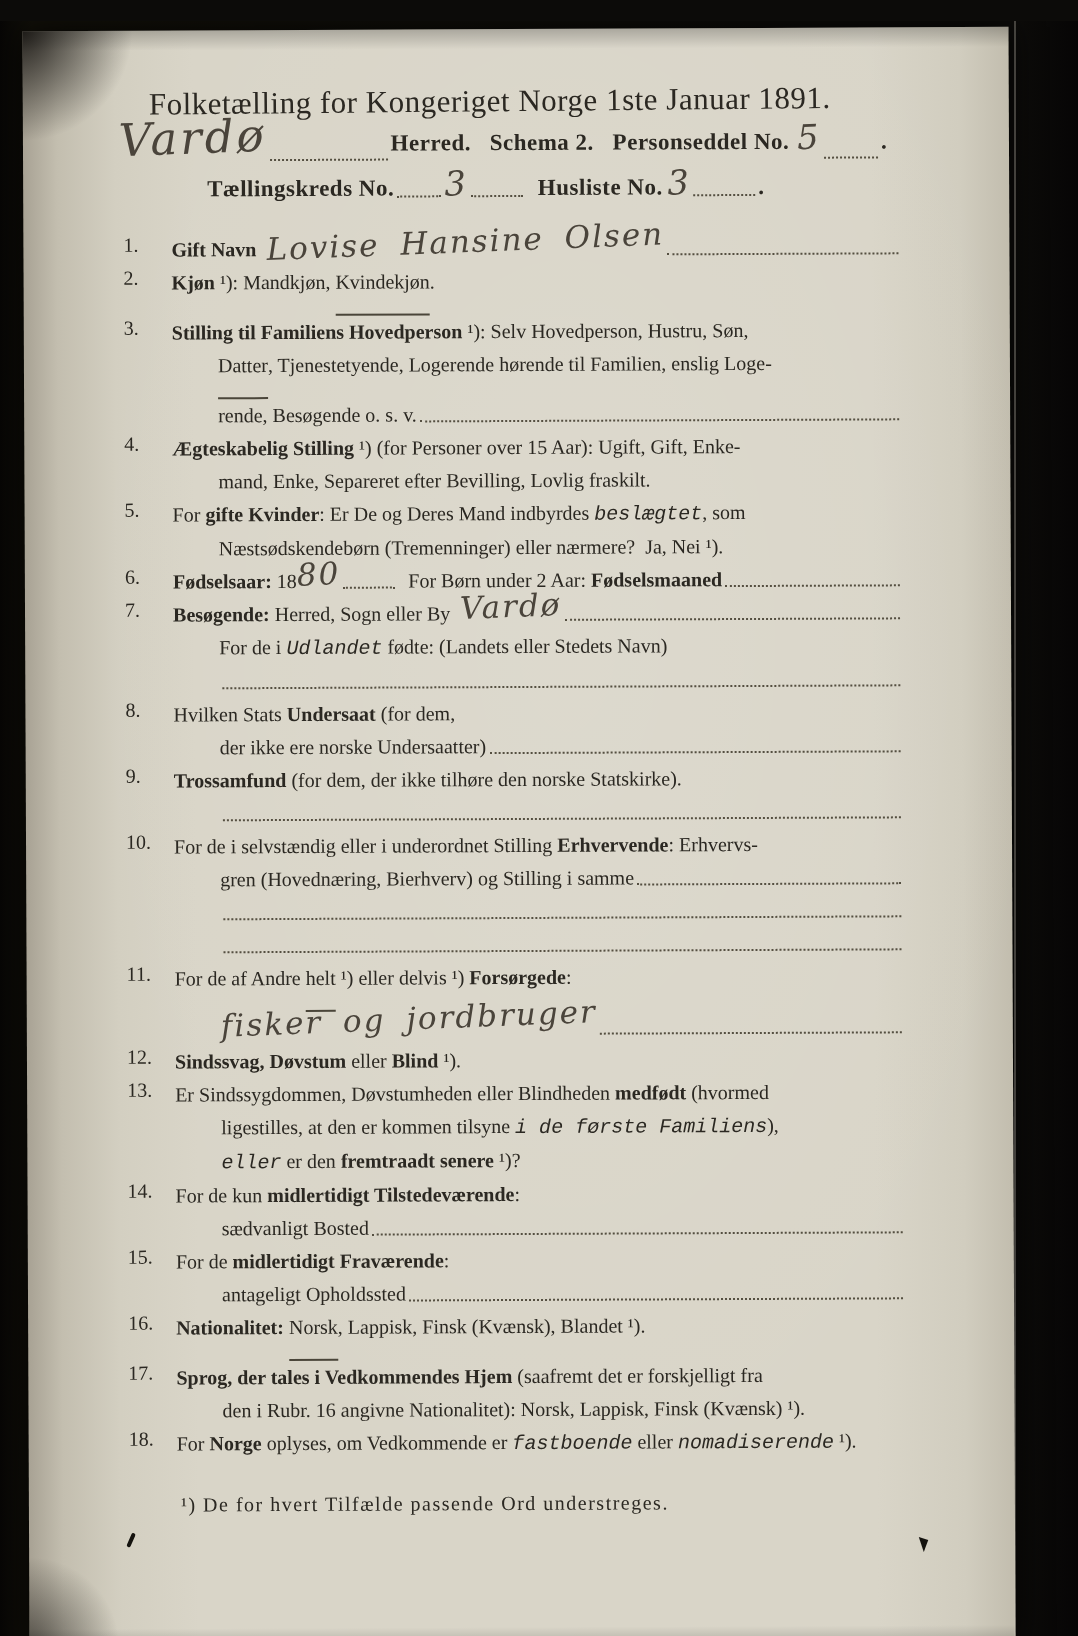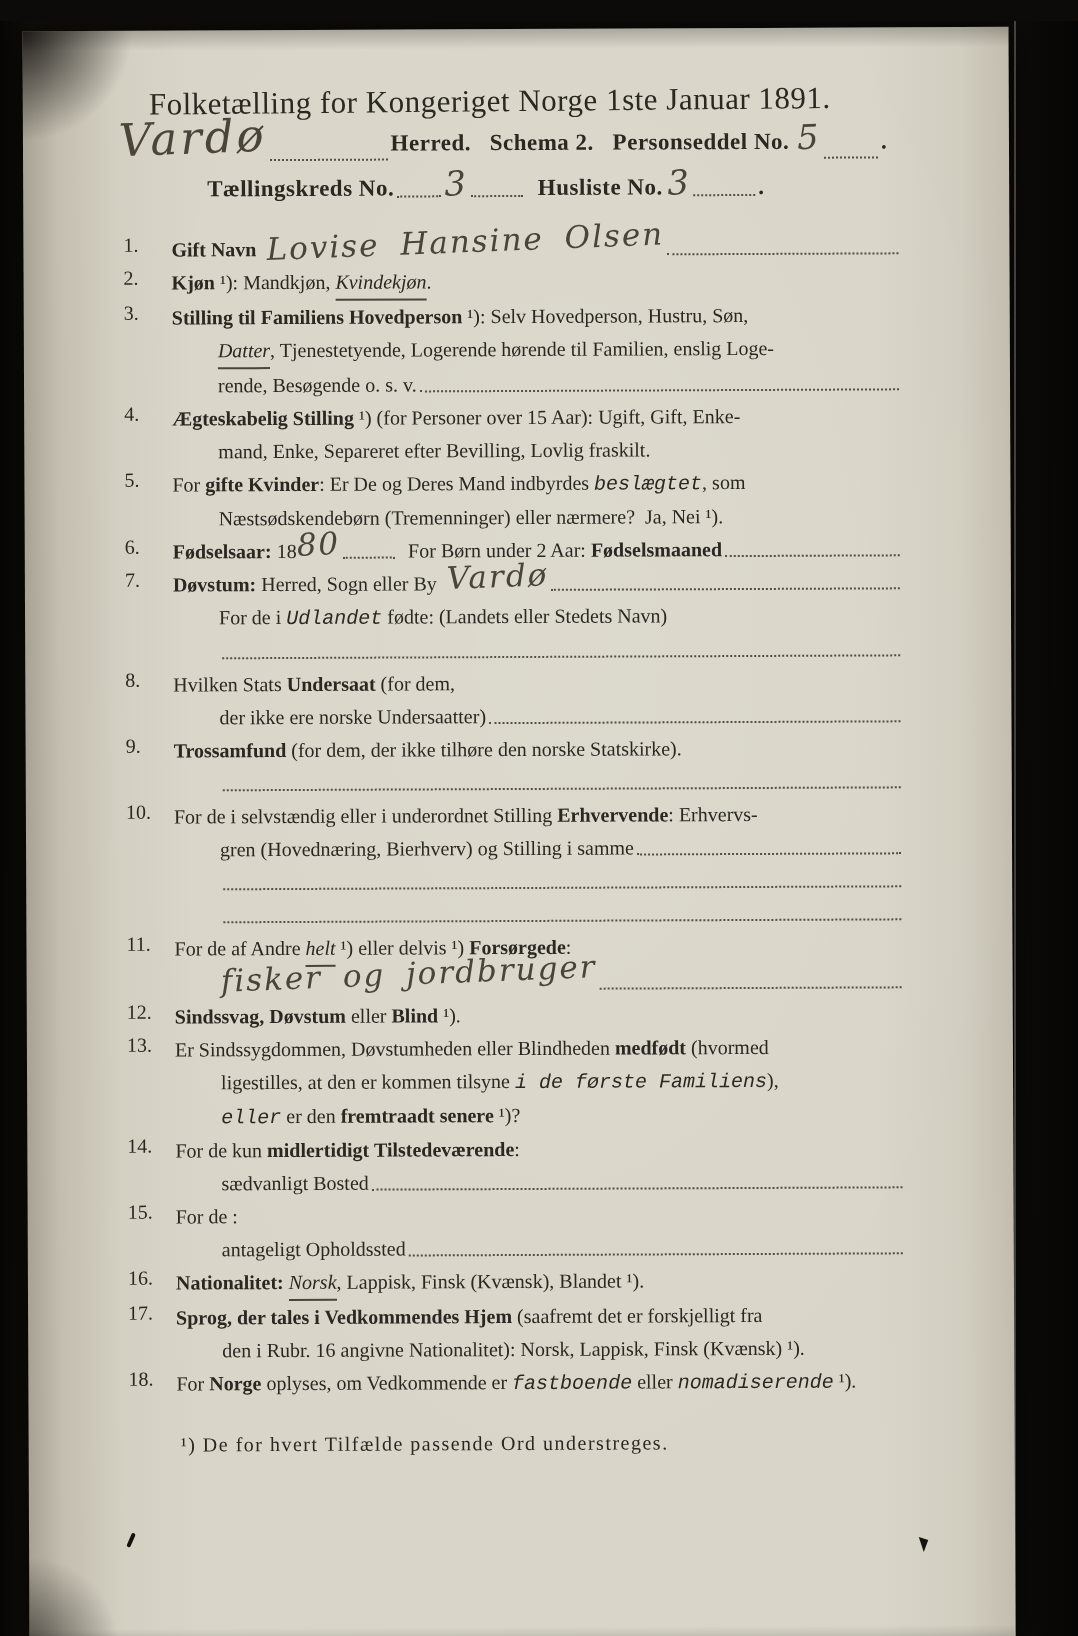--- a/index.html
+++ b/index.html
@@ -40,21 +40,21 @@
   .h2text, .h3text { font-size:23px; font-weight:bold; letter-spacing:0.5px; }
 
   .item { display:flex; font-size:20px; }
   .num { flex:0 0 52px; padding-left:4px; font-size:20px; }
   .body { flex:1 1 auto; min-width:0; }
   .cont { margin-left:46px; }
 
   .seg { white-space:pre; }
   .b { font-weight:bold; }
   .i { font-style:italic;font-family:Liberation Mono, monospace; }
-  .u { border-bottom:2px solid rgba(48,43,32,0.85); padding-bottom:0;font-style:italic; }
+  .u { border-bottom:2px solid rgba(48,43,32,0.85); padding-bottom:15px; }
 
   .hw {
     font-style:italic; font-family:"DejaVu Serif","Liberation Serif",serif;
     color:var(--hand,#4a443b); font-size:31px; letter-spacing:2px; word-spacing:9px;
     position:relative; top:-3px; line-height:20px;
     transform:rotate(-2deg); display:inline-block; white-space:pre;
   }
   .hw-xl { font-size:45px; letter-spacing:3px; top:2px; }
   .hw-lg { font-size:34px; top:0; }
 
@@ -143,21 +143,21 @@
           </div>
           <div class="item">
             <div class="num">6.</div>
             <div class="body">
               <div class="line"><span class="seg b">Fødselsaar: </span><span class="seg">18</span><span class="seg hw">80</span><span class="dots" style="flex: 0 0 52px;"></span><span class="seg">  For Børn under 2 Aar: </span><span class="seg b">Fødselsmaaned</span><span class="dots"></span></div>
             </div>
           </div>
           <div class="item">
             <div class="num">7.</div>
             <div class="body">
-              <div class="line"><span class="seg b">Døvstum: </span><span class="seg">Herred, Sogn eller By  </span><span class="seg hw">Vardø</span><span class="dots"></span></div>
+              <div class="line"><span class="seg b">Besøgende: </span><span class="seg">Herred, Sogn eller By  </span><span class="seg hw">Vardø</span><span class="dots"></span></div>
               <div class="line cont"><span class="seg">For de i </span><span class="seg i">Udlandet</span><span class="seg"> fødte: (Landets eller Stedets Navn)</span></div>
               <div class="line cont"><span class="dots"></span></div>
             </div>
           </div>
           <div class="item">
             <div class="num">8.</div>
             <div class="body">
               <div class="line"><span class="seg">Hvilken Stats </span><span class="seg b">Undersaat</span><span class="seg"> (for dem,</span></div>
               <div class="line cont"><span class="seg">der ikke ere norske Undersaatter)</span><span class="dots"></span></div>
             </div>
@@ -202,21 +202,21 @@
           <div class="item">
             <div class="num">14.</div>
             <div class="body">
               <div class="line"><span class="seg">For de kun </span><span class="seg b">midlertidigt Tilstedeværende</span><span class="seg">:</span></div>
               <div class="line cont"><span class="seg">sædvanligt Bosted</span><span class="dots"></span></div>
             </div>
           </div>
           <div class="item">
             <div class="num">15.</div>
             <div class="body">
-              <div class="line"><span class="seg">For de </span><span class="seg">:</span></div>
+              <div class="line"><span class="seg">For de </span><span class="seg b">midlertidigt Fraværende</span><span class="seg">:</span></div>
               <div class="line cont"><span class="seg">antageligt Opholdssted</span><span class="dots"></span></div>
             </div>
           </div>
           <div class="item">
             <div class="num">16.</div>
             <div class="body">
               <div class="line"><span class="seg b">Nationalitet: </span><span class="seg u">Norsk</span><span class="seg">, Lappisk, Finsk (Kvænsk), Blandet ¹).</span></div>
             </div>
           </div>
           <div class="item">

